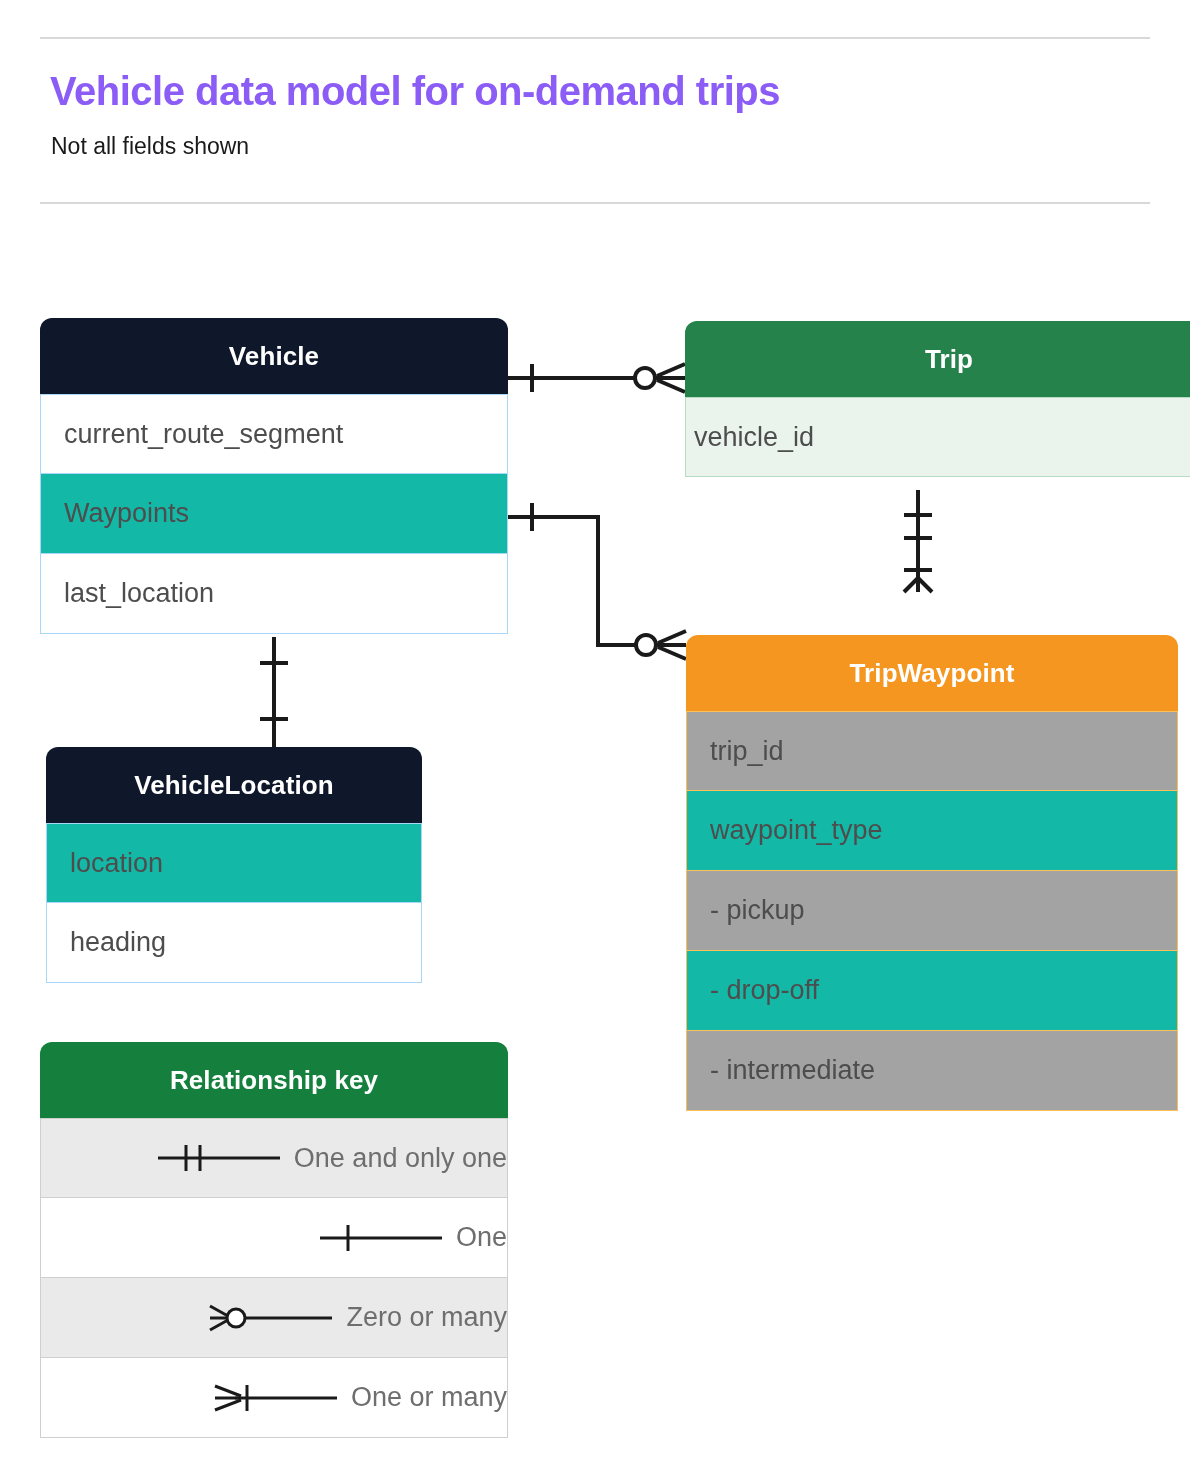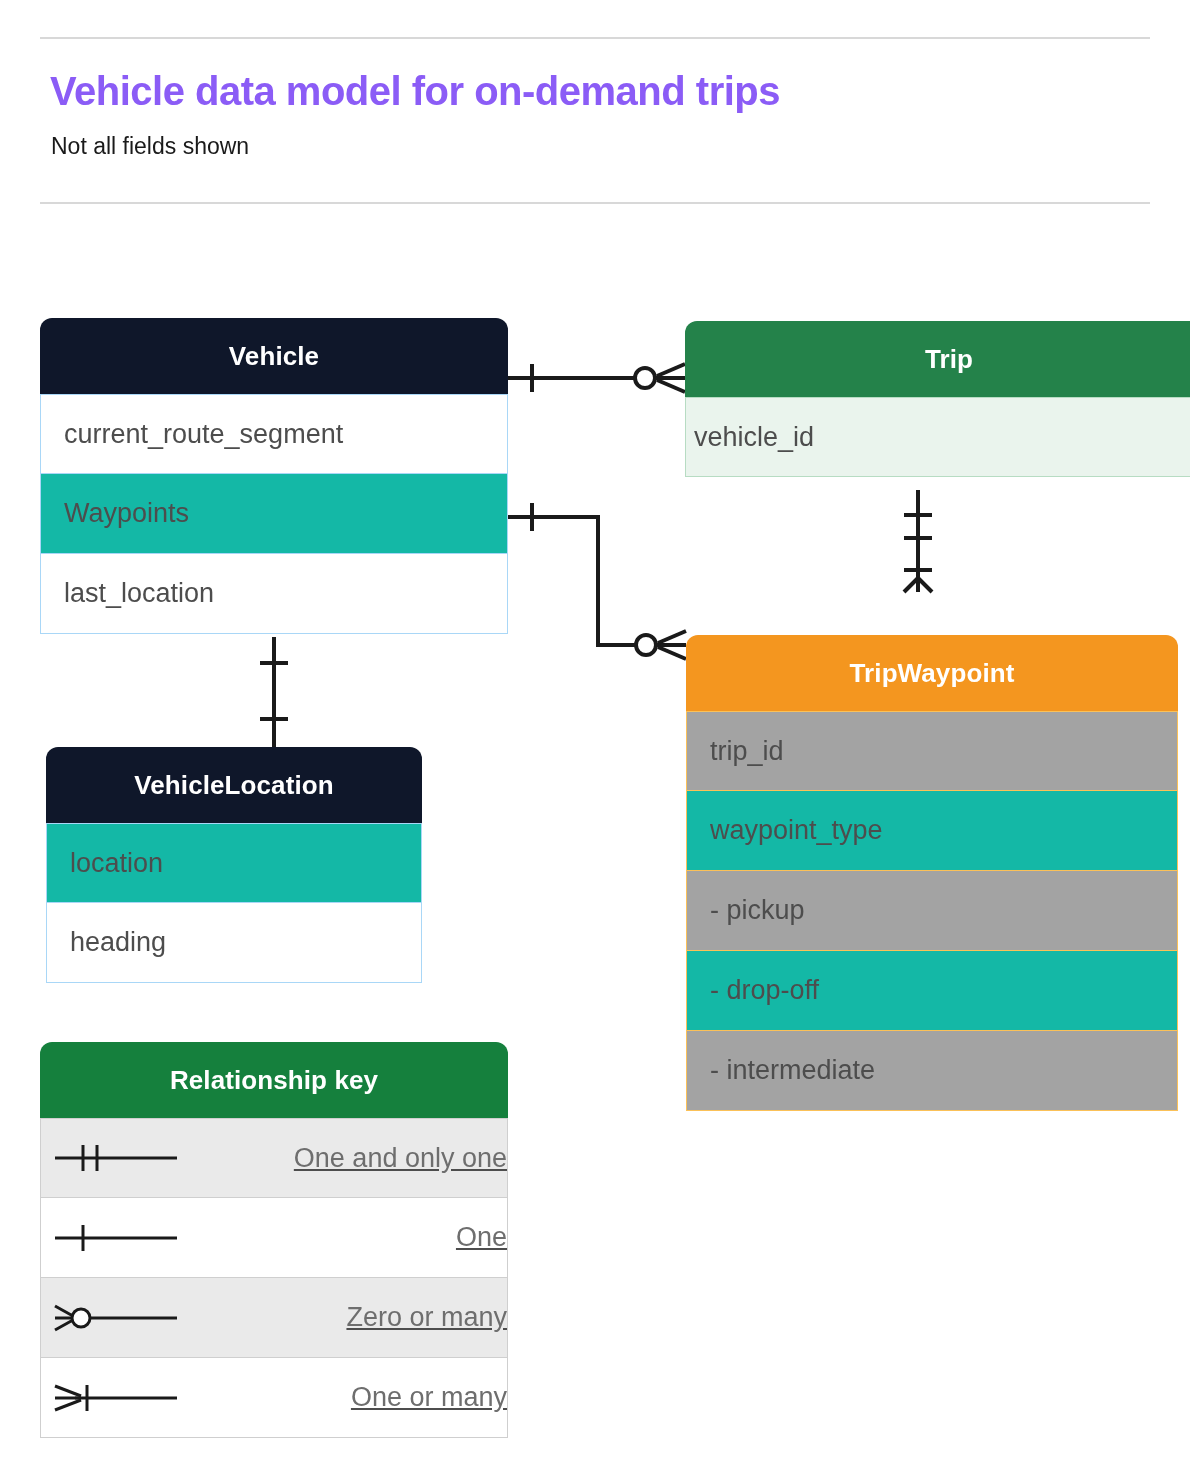--- a/index.html
+++ b/index.html
@@ -102,23 +102,22 @@
   .orange .entity-row.alt { background: #a3a3a3; }
 
   
   .grey .entity-header { background: #15803d; }
   .grey .entity-row { border-color: #cfcfcf; background: #ffffff; }
   .grey .entity-row.alt { background: #eaeaea; }
 
   
   .legend-row {
     padding-left: 0;
-    justify-content: space-between;
+    justify-content: flex-end;
     gap: 0;
-    text-decoration: underline;
   }
   .legend-symbol {
     width: 150px;
     flex: 0 0 150px;
     display: flex;
     align-items: center;
     justify-content: center;
   }
   .legend-label {
     font-size: 27px;

